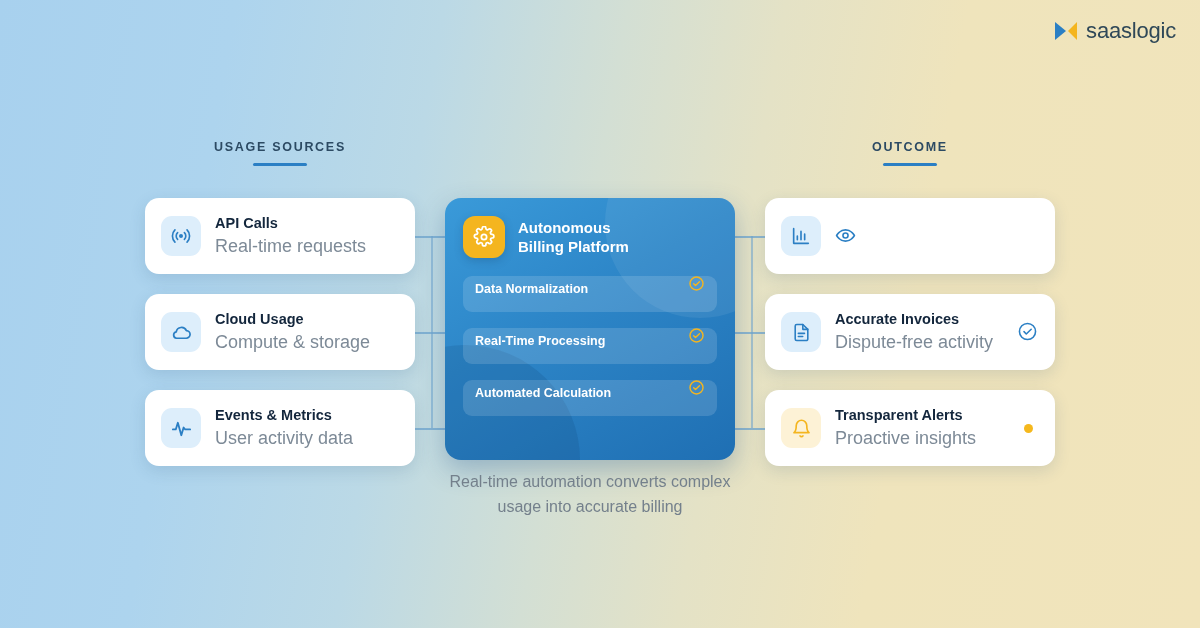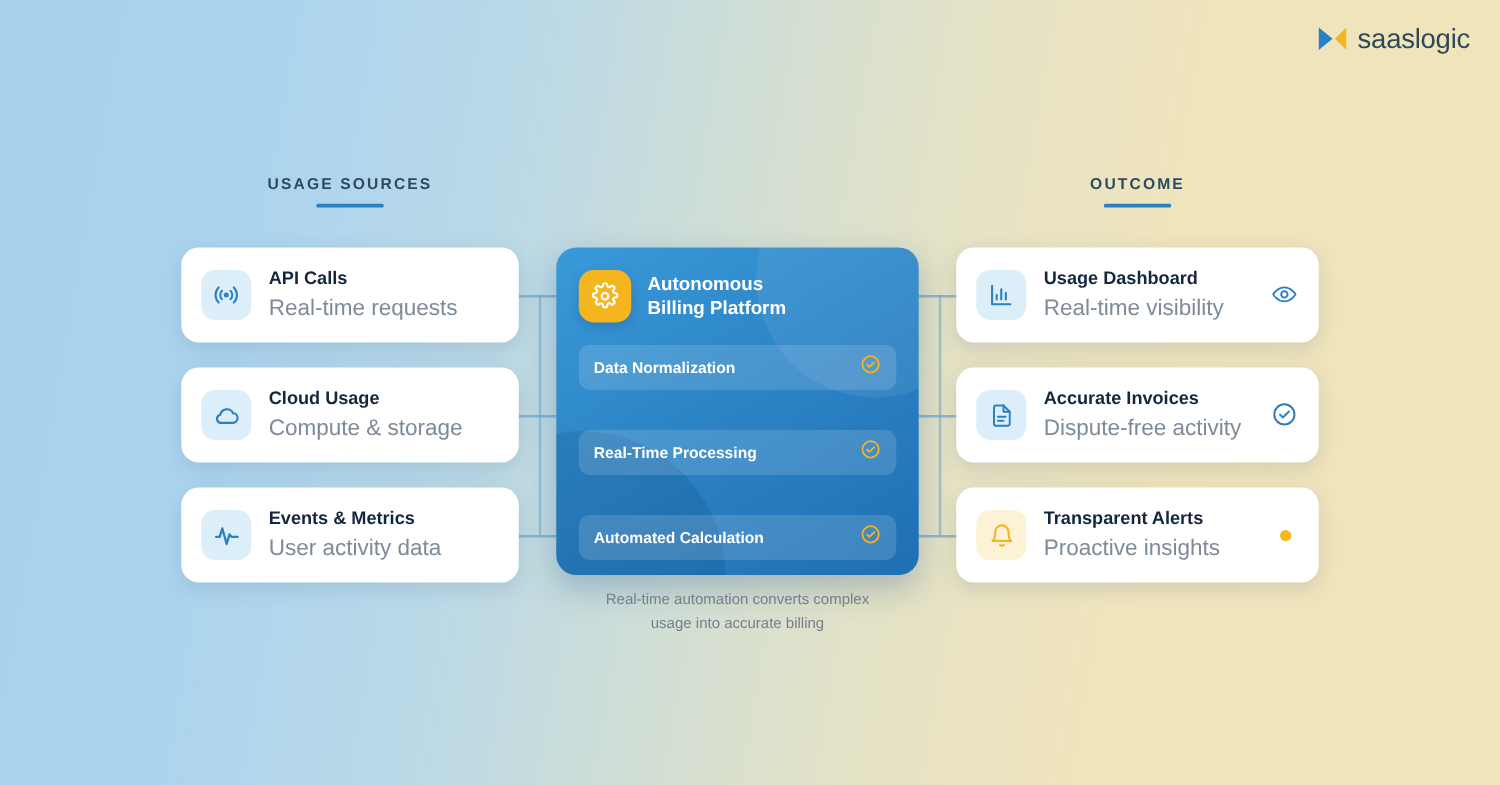--- a/index.html
+++ b/index.html
@@ -180,37 +180,37 @@
     font-weight: 700;
     color: #ffffff;
     line-height: 1.3;
   }
   .step {
     position: relative;
     height: 36px;
     border-radius: 9px;
     background: rgba(255,255,255,.14);
     display: flex;
-    align-items: center;
+    align-items: flex-end;
     padding: 16px 12px;
-    margin-bottom: 32px;
+    margin-bottom: 16px;
   }
   .step-label {
     flex: 1;
     font-size: 12.5px;
     font-weight: 700;
     color: #ffffff;
   }
   .panel-caption {
     position: absolute;
     left: 445px;
     top: 470px;
     width: 290px;
     text-align: center;
-    font-size: 12px;
+    font-size: 16px;
     line-height: 1.55;
     color: #74808c;
   }
 </style>
 </head>
 <body>
 
 <div class="logo">
   <svg class="logo-mark" width="26" height="22" viewBox="0 0 26 22">
     <path d="M2 2 L13 11 L2 20 Z" fill="#2b7fc4"></path>
@@ -330,24 +330,20 @@
   <span style="display:block">usage into accurate billing</span>
 </div>
 
 <div class="card" id="card-dash">
   <span class="card-icon">
     <svg width="22" height="22" viewBox="0 0 24 24" fill="none" stroke="#2b7fc4" stroke-width="1.8" stroke-linecap="round" stroke-linejoin="round">
       <path d="M4 4v16h16"></path>
         <path d="M8 16v-4M12 16V7M16 16v-6"></path>
     </svg>
   </span>
-  <span class="card-text">
-    <span class="card-title" style="display:block">Usage Dashboard</span>
-    <span class="card-sub" style="display:block">Real-time visibility</span>
-  </span>
   <span class="card-badge">
     <svg width="21" height="21" viewBox="0 0 24 24" fill="none" stroke="#2b7fc4" stroke-width="1.8" stroke-linecap="round" stroke-linejoin="round">
       <path d="M1.8 12S5.5 5.6 12 5.6 22.2 12 22.2 12 18.5 18.4 12 18.4 1.8 12 1.8 12Z"></path>
       <circle cx="12" cy="12" r="2.9"></circle>
     </svg>
   </span>
 </div>
 
 <div class="card" id="card-inv">
   <span class="card-icon">

